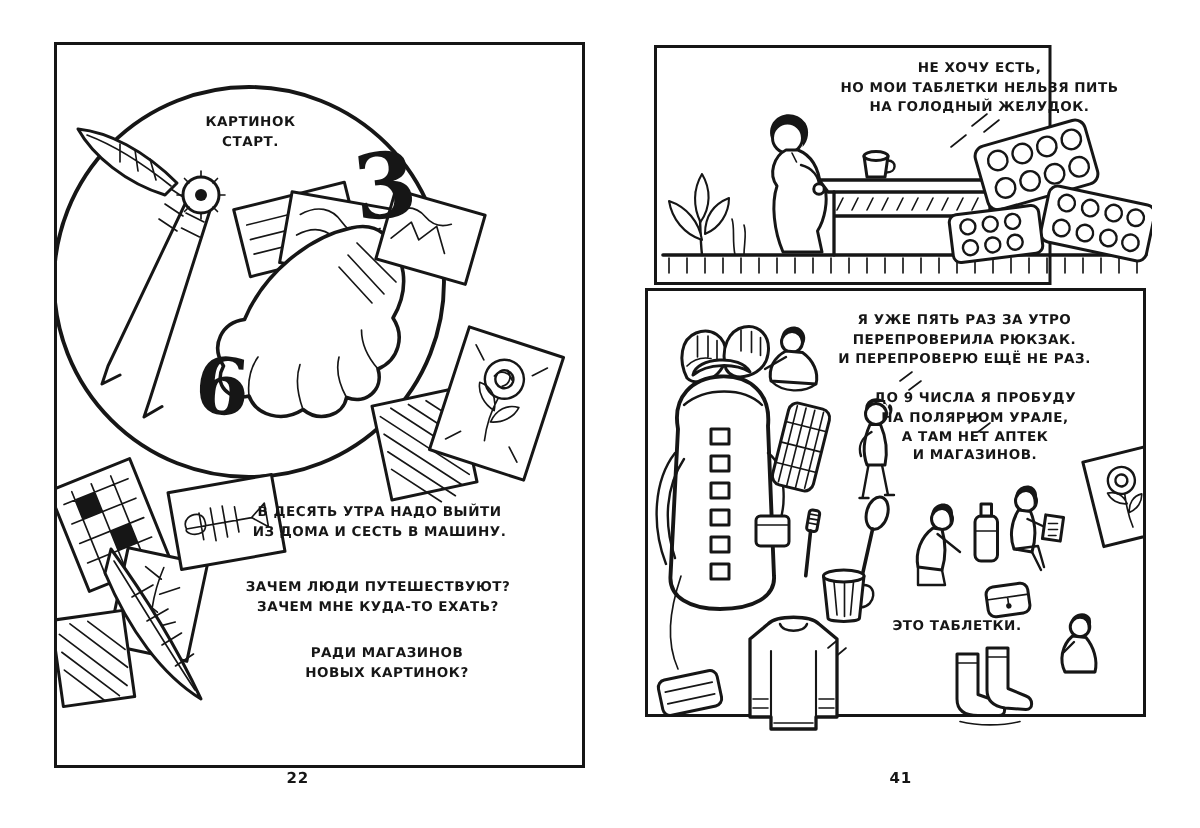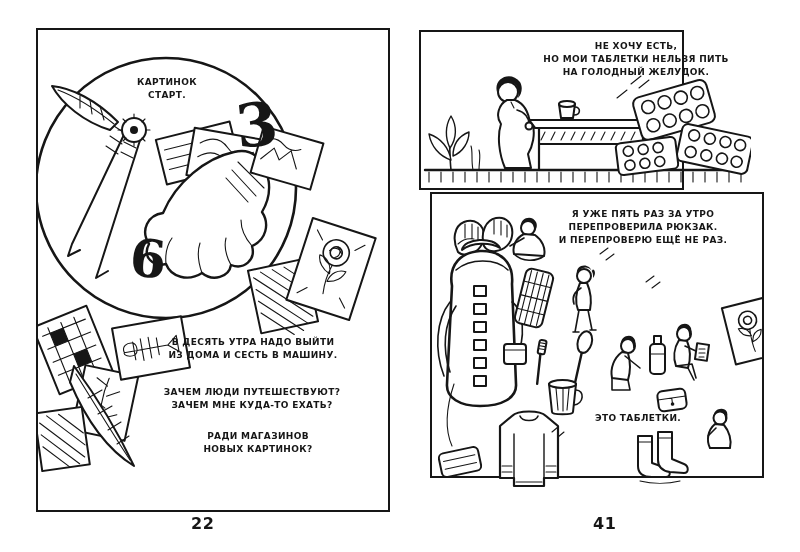--- a/index.html
+++ b/index.html
@@ -4,21 +4,21 @@
 <style>
   :root { --ink:#161616; --paper:#ffffff; }
   * { margin:0; padding:0; box-sizing:border-box; }
   html,body { width:800px; height:552px; background:var(--paper); }
   body { position:relative; overflow:hidden; font-family:"DejaVu Sans",sans-serif; color:var(--ink); }
   .panel { position:absolute; border:2px solid var(--ink); background:var(--paper); }
   .art { position:absolute; left:0; top:0; z-index:1; }
   .caption { position:absolute; z-index:2; font-size:9px; font-weight:bold; line-height:1.42;
              letter-spacing:0.35px; text-align:center; white-space:pre-line; color:var(--ink); }
   .numeral { position:absolute; z-index:3; font-family:"DejaVu Serif",serif; font-weight:bold; color:var(--ink); }
-  .pagenum { position:absolute; z-index:2; font-size:16px; font-weight:bold; letter-spacing:0.5px; color:var(--ink); }
+  .pagenum { position:absolute; z-index:2; font-size:10px; font-weight:bold; letter-spacing:0.5px; color:var(--ink); }
   
   .ln   { fill:none; stroke:var(--ink); stroke-width:2;   stroke-linecap:round; stroke-linejoin:round; }
   .med  { fill:none; stroke:var(--ink); stroke-width:1.6; stroke-linecap:round; stroke-linejoin:round; }
   .thin { fill:none; stroke:var(--ink); stroke-width:1.1; stroke-linecap:round; stroke-linejoin:round; }
   .fw   { fill:#ffffff; stroke:var(--ink); stroke-width:2; stroke-linecap:round; stroke-linejoin:round; }
   .fb   { fill:var(--ink); stroke:none; }
 </style>
 </head>
 <body>
 
@@ -108,21 +108,21 @@
   <div class="caption" style="left:122px; top:306px; width:186px;">В ДЕСЯТЬ УТРА НАДО ВЫЙТИ
 ИЗ ДОМА И СЕСТЬ В МАШИНУ.</div>
   <div class="caption" style="left:118px; top:356px; width:192px;">ЗАЧЕМ ЛЮДИ ПУТЕШЕСТВУЮТ?
 ЗАЧЕМ МНЕ КУДА-ТО ЕХАТЬ?</div>
   <div class="caption" style="left:150px; top:400px; width:140px;">РАДИ МАГАЗИНОВ
 НОВЫХ КАРТИНОК?</div>
 </div>
 
 <div class="pagenum" style="left:191px; top:514px;">22</div>
 
-<div class="panel" style="left:419px; top:30px; width:265px; height:160px;">
+<div class="panel" style="left:436px; top:30px; width:265px; height:160px;">
 
   <svg class="art" width="330" height="156" viewBox="0 0 330 156">
 
     <g>
       <path class="ln" d="M4,138 H326" style="stroke-width:2.4"></path>
       <path class="thin" d="M8,140v10M20,140v10M32,140v10M44,140v10M56,140v10M68,140v10M80,140v10M92,140v10M104,140v10M116,140v10M128,140v10M140,140v10M152,140v10M164,140v10M176,140v10M188,140v10M200,140v10M212,140v10M224,140v10M236,140v10M248,140v10M260,140v10M272,140v10M284,140v10M296,140v10M308,140v10M320,140v10"></path>
     </g>
 
     <g>
       <path class="med" d="M30,138 C28,120 30,108 26,96"></path>
@@ -311,16 +311,20 @@
       <path class="fb" d="M282,222 C281,215 292,212 295,218 C296,222 295,225 293,227 C294,220 290,217 287,218 C284,218.5 283,220 282,222 Z"></path>
       <path class="fw" d="M283,230 C276,236 274,246 278,254 L298,254 C300,246 297,237 292,231 Z"></path>
       <path class="med" d="M278,254 h20 M284,234 l-8,8"></path>
     </g>
     <path class="thin" d="M168,60 l8,-6 M174,66 l8,-6 M214,88 l8,-6 M220,94 l8,-6 M120,238 l6,-5 M126,243 l6,-5"></path>
   </svg>
 
   <div class="caption" style="left:101px; top:14px; width:220px;">Я УЖЕ ПЯТЬ РАЗ ЗА УТРО
 ПЕРЕПРОВЕРИЛА РЮКЗАК.
 И ПЕРЕПРОВЕРЮ ЕЩЁ НЕ РАЗ.</div>
+  <div class="caption" style="left:118px; top:66px; width:200px;">ДО 9 ЧИСЛА Я ПРОБУДУ
+НА ПОЛЯРНОМ УРАЛЕ,
+А ТАМ НЕТ АПТЕК
+И МАГАЗИНОВ.</div>
   <div class="caption" style="left:146px; top:218px; width:120px;">ЭТО ТАБЛЕТКИ.</div>
 </div>
 
 <div class="pagenum" style="left:593px; top:514px;">41</div>
 
 </body></html>

